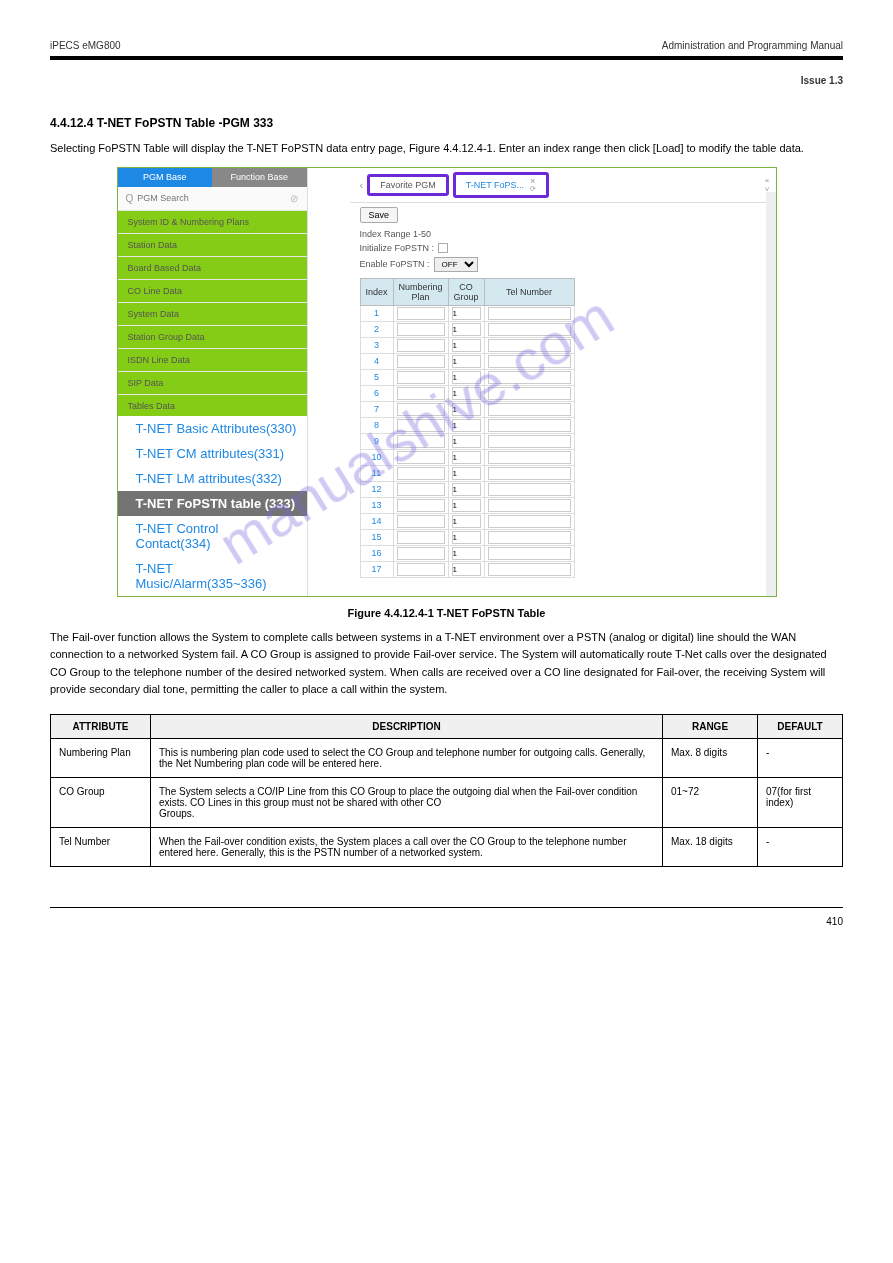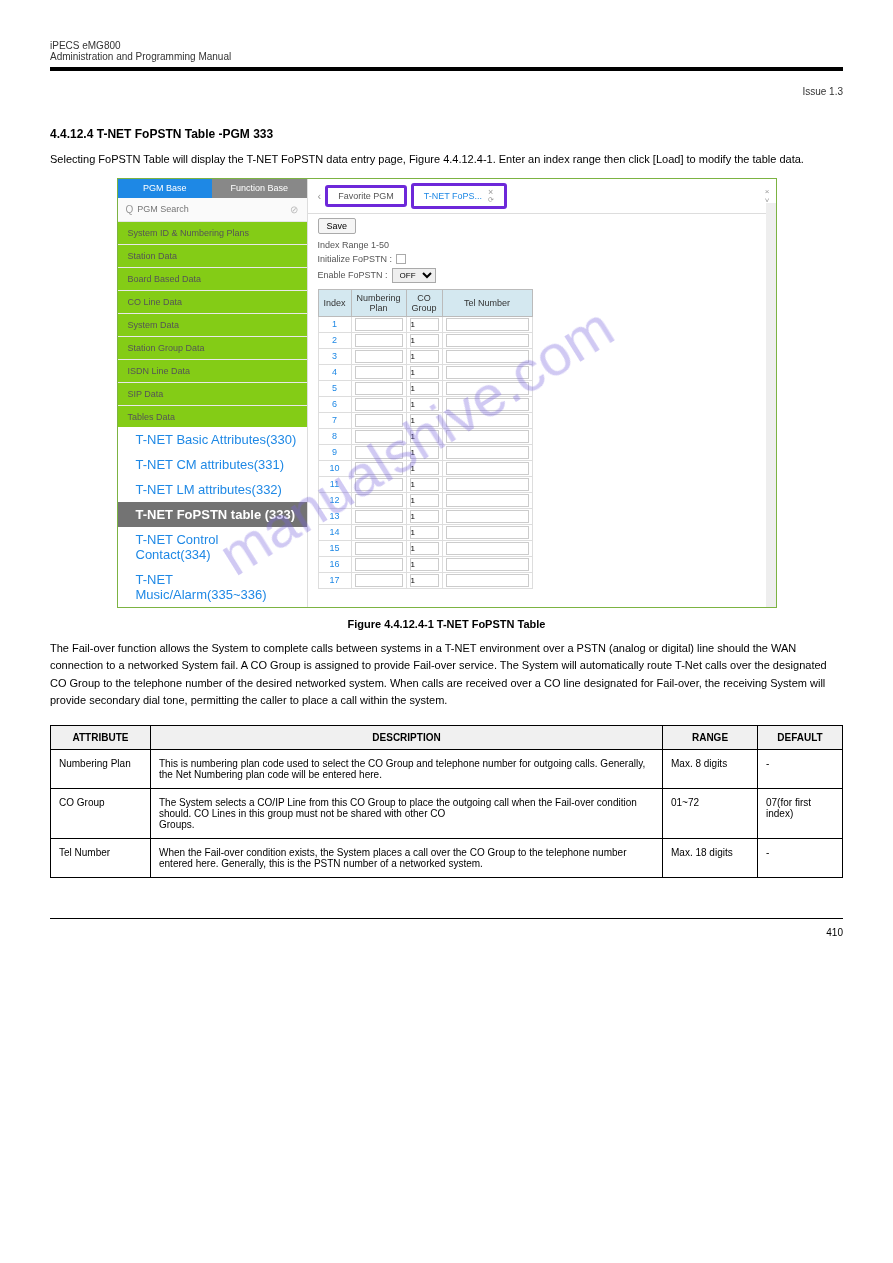--- a/index.html
+++ b/index.html
@@ -21,43 +21,44 @@
       height: 4px;
       background: #000;
       margin-bottom: 15px;
     }
     .page-header-text {
       font-size: 10px;
       color: #333;
       display: flex;
       justify-content: space-between;
       margin-bottom: 5px;
-      flex-direction: column;
     }
     .title-text {
       font-size: 10px;
       color: #333;
+      font-weight: bold;
     }
     .content-area {
       position: relative;
       margin-top: 30px;
     }
     .intro-text {
       font-size: 11px;
       line-height: 1.5;
       margin: 10px 0;
     }
     .screenshot-container {
       border: 1px solid #7cb342;
       width: 660px;
       height: 430px;
       margin: 6px auto;
       display: flex;
       background: #fff;
       position: relative;
+      gap: 42px;
     }
     .sidebar {
       width: 190px;
       background: #fafafa;
       border-right: 1px solid #ddd;
       display: flex;
       flex-direction: column;
       font-size: 9px;
     }
     .sidebar-tabs {
@@ -553,21 +554,21 @@
       </thead>
       <tbody>
         <tr>
           <td>Numbering Plan</td>
           <td>This is numbering plan code used to select the CO Group and telephone number for outgoing calls. Generally, the Net Numbering plan code will be entered here.</td>
           <td>Max. 8 digits</td>
           <td>-</td>
         </tr>
         <tr>
           <td>CO Group</td>
-          <td style="white-space:pre-line;">The System selects a CO/IP Line from this CO Group to place the outgoing call when the Fail-over condition should. CO Lines in this group must not be shared with other CO
+          <td style="white-space:pre-line;">The System selects a CO/IP Line from this CO Group to place the outgoing dial when the Fail-over condition exists. CO Lines in this group must not be shared with other CO
 Groups.</td>
           <td>01~72</td>
           <td>07(for first index)</td>
         </tr>
         <tr>
           <td>Tel Number</td>
           <td>When the Fail-over condition exists, the System places a call over the CO Group to the telephone number entered here. Generally, this is the PSTN number of a networked system.</td>
           <td>Max. 18 digits</td>
           <td>-</td>
         </tr>

